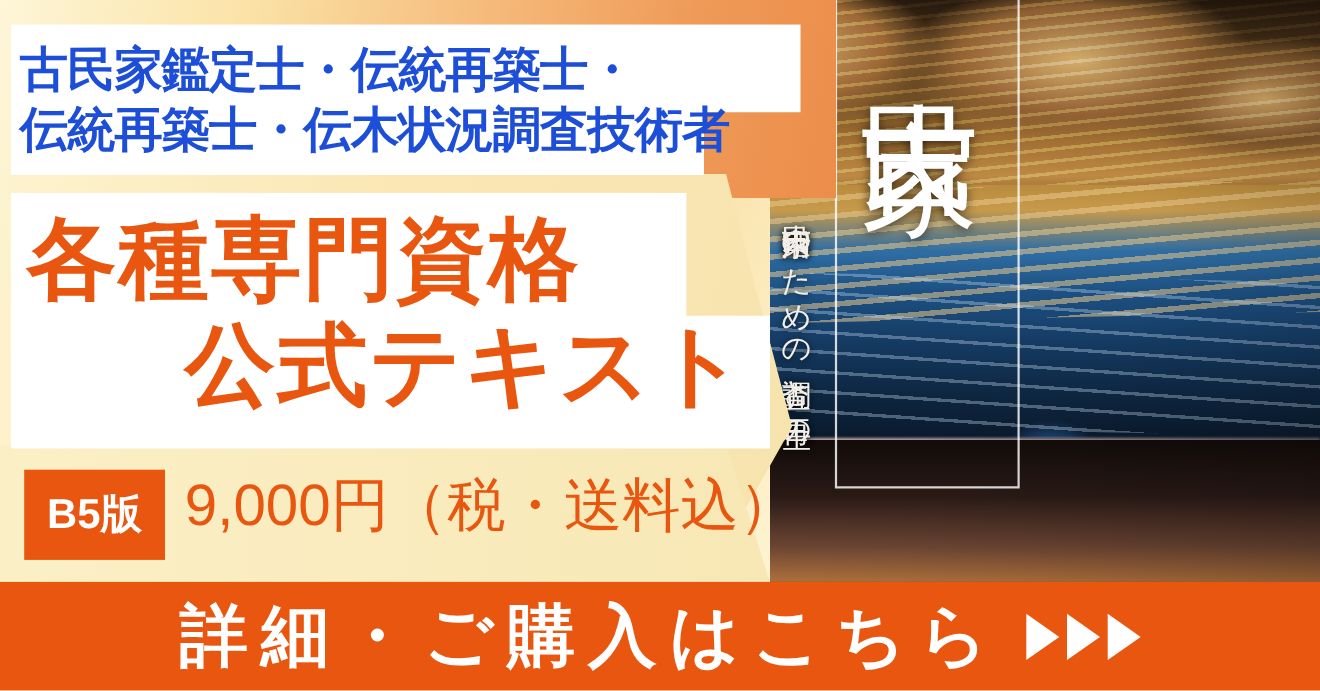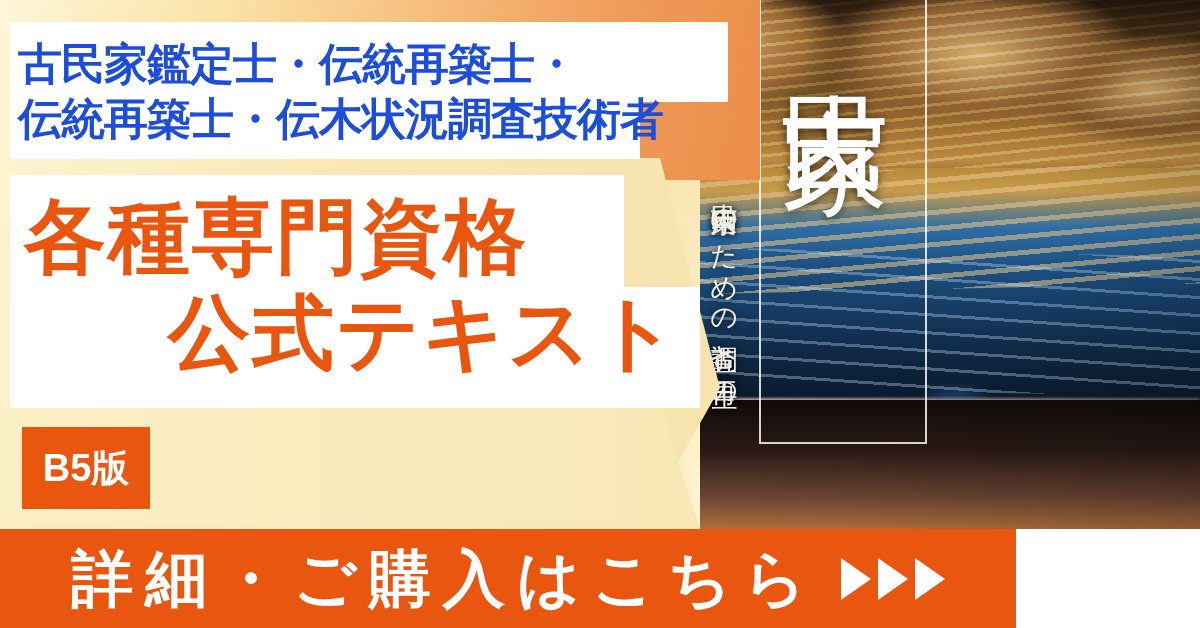--- a/index.html
+++ b/index.html
@@ -243,21 +243,21 @@
     font-size:53px;
     color:#e8560f;
     letter-spacing:0;
     line-height:1;
     white-space:nowrap;
   }
 
   
   .cta {
     position:absolute;
-    left:0; top:529px; width:1016px; height:99px;
+    left:0; top:529px; width:1200px; height:99px;
     background:#e8560f;
     display:flex; align-items:center; justify-content:center;
   }
   .cta-inner {
     display:flex; align-items:center; gap:26px;
   }
   .cta-text {
     font-family:"Liberation Sans", "DejaVu Sans", sans-serif;
     font-weight:700;
     font-size:62px;
@@ -315,20 +315,21 @@
 
   <div class="qual qual-1">古民家鑑定士・伝統再築士・</div>
   <div class="qual qual-2">伝統再築士・伝木状況調査技術者</div>
 
   <div class="head head-1">各種専門資格</div>
   <div class="head head-2">公式テキスト</div>
 
   <div class="badge">
     <span>B5版</span>
   </div>
+  <div class="price">9,000円（税・送料込）</div>
 
   <div class="sliver"></div>
 
   <div class="cta">
     <div class="cta-inner">
       <div class="cta-text">詳細・ご購入はこちら</div>
       <div class="cta-arrows">
         <div class="arrow"></div>
         <div class="arrow"></div>
         <div class="arrow"></div>

